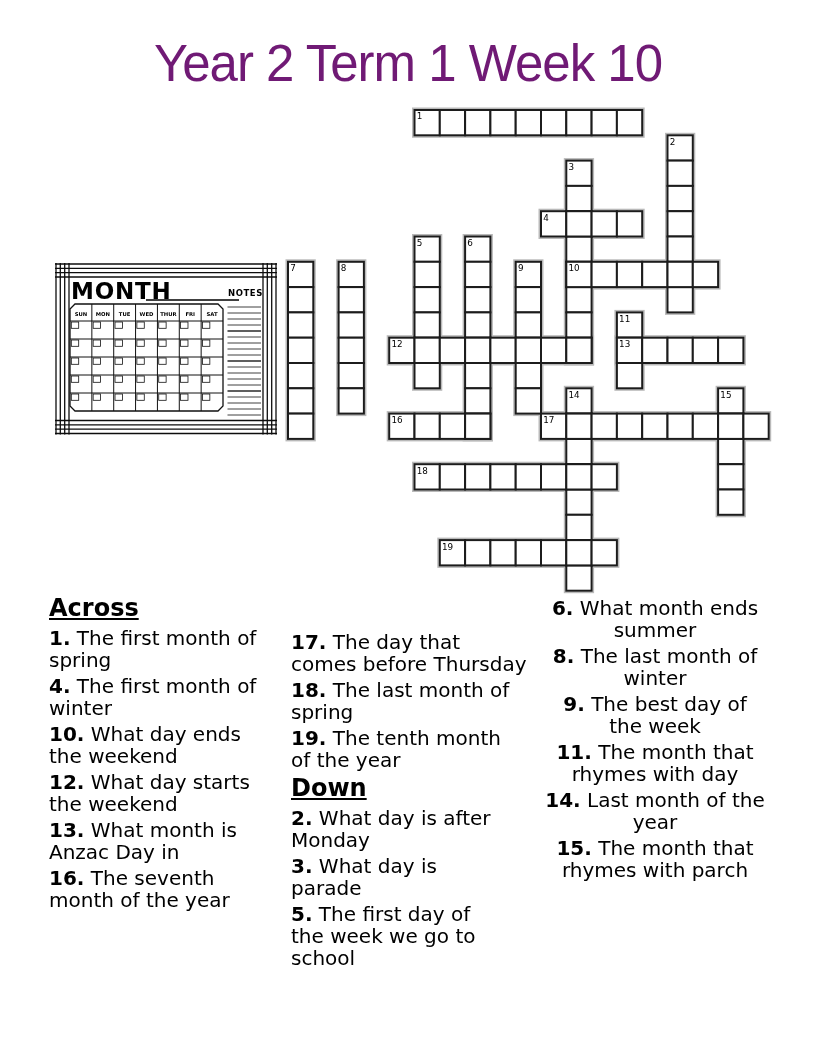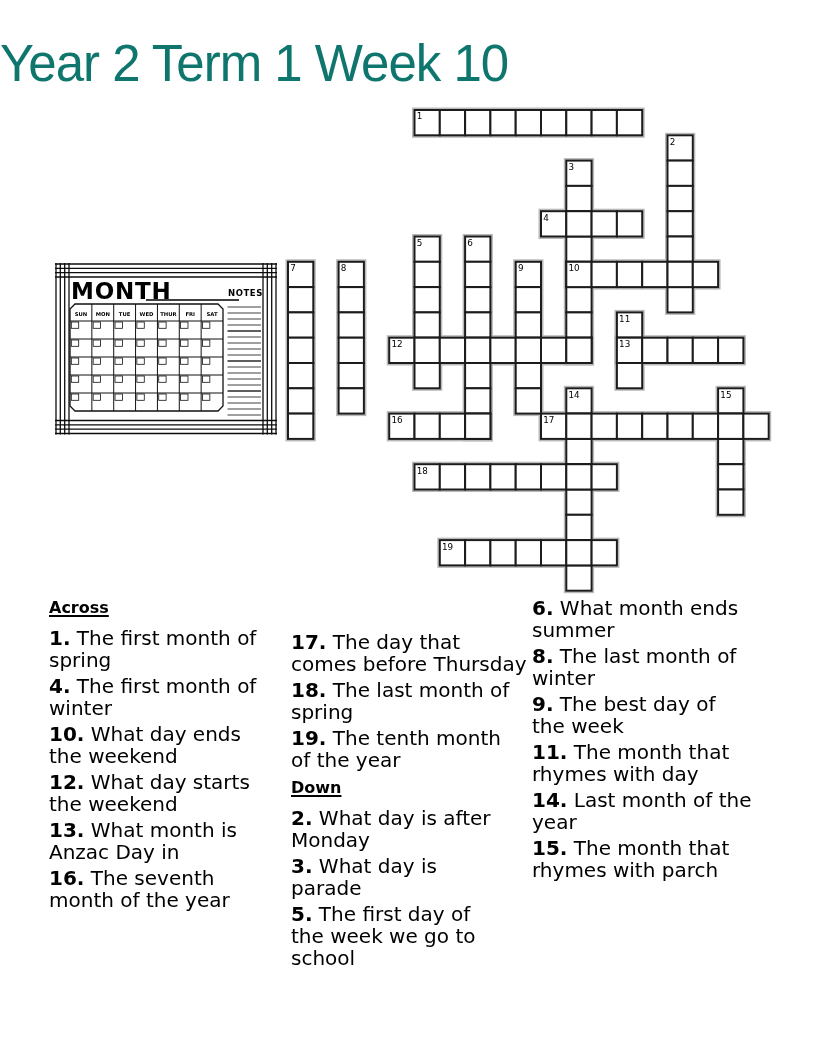--- a/index.html
+++ b/index.html
@@ -1,35 +1,35 @@
 <!DOCTYPE html>
 <html><head>
 <meta charset="utf-8">
 <style>
   html,body{margin:0;padding:0;}
   body{
     width:816px;height:1056px;position:relative;overflow:hidden;
     background:#ffffff;font-family:"DejaVu Sans",sans-serif;color:#000;
   }
   .title{
-    position:absolute;top:36px;left:0;width:816px;text-align:left;
+    position:absolute;top:36px;left:0;width:816px;text-align:center;
     font-family:"Liberation Sans",sans-serif;font-size:51px;line-height:56px;
-    font-weight:normal;letter-spacing:-1px;color:#0f766e;
+    font-weight:normal;letter-spacing:-1px;color:#701a75;
   }
   #crossword-svg{position:absolute;left:0;top:0;}
   #calendar-svg{position:absolute;left:55px;top:263px;}
   .clue-col{position:absolute;top:597px;width:246px;}
   .clue-col-1{left:49px;}
   .clue-col-2{left:291px;margin-top:34px;}
-  .clue-col-3{left:532px;}
+  .clue-col-3{left:532px;text-align:center;}
   .clue{font-size:20px;line-height:22px;margin:0 0 4px 0;}
   .clue b{font-weight:bold;}
   .clue span{white-space:pre-line;}
   .clue-heading{
-    font-size:16px;line-height:22px;font-weight:bold;margin:6px 0 8px 0;
+    font-size:24px;line-height:22px;font-weight:bold;margin:6px 0 8px 0;
     text-decoration:underline;text-decoration-thickness:2px;text-underline-offset:2px;
   }
   .clue-col > :first-child{margin-top:0;}
 </style>
 </head>
 <body>
 
 <div class="title">Year 2 Term 1 Week 10</div>
 
 <svg id="crossword-svg" width="816" height="616" viewBox="0 0 816 616">

